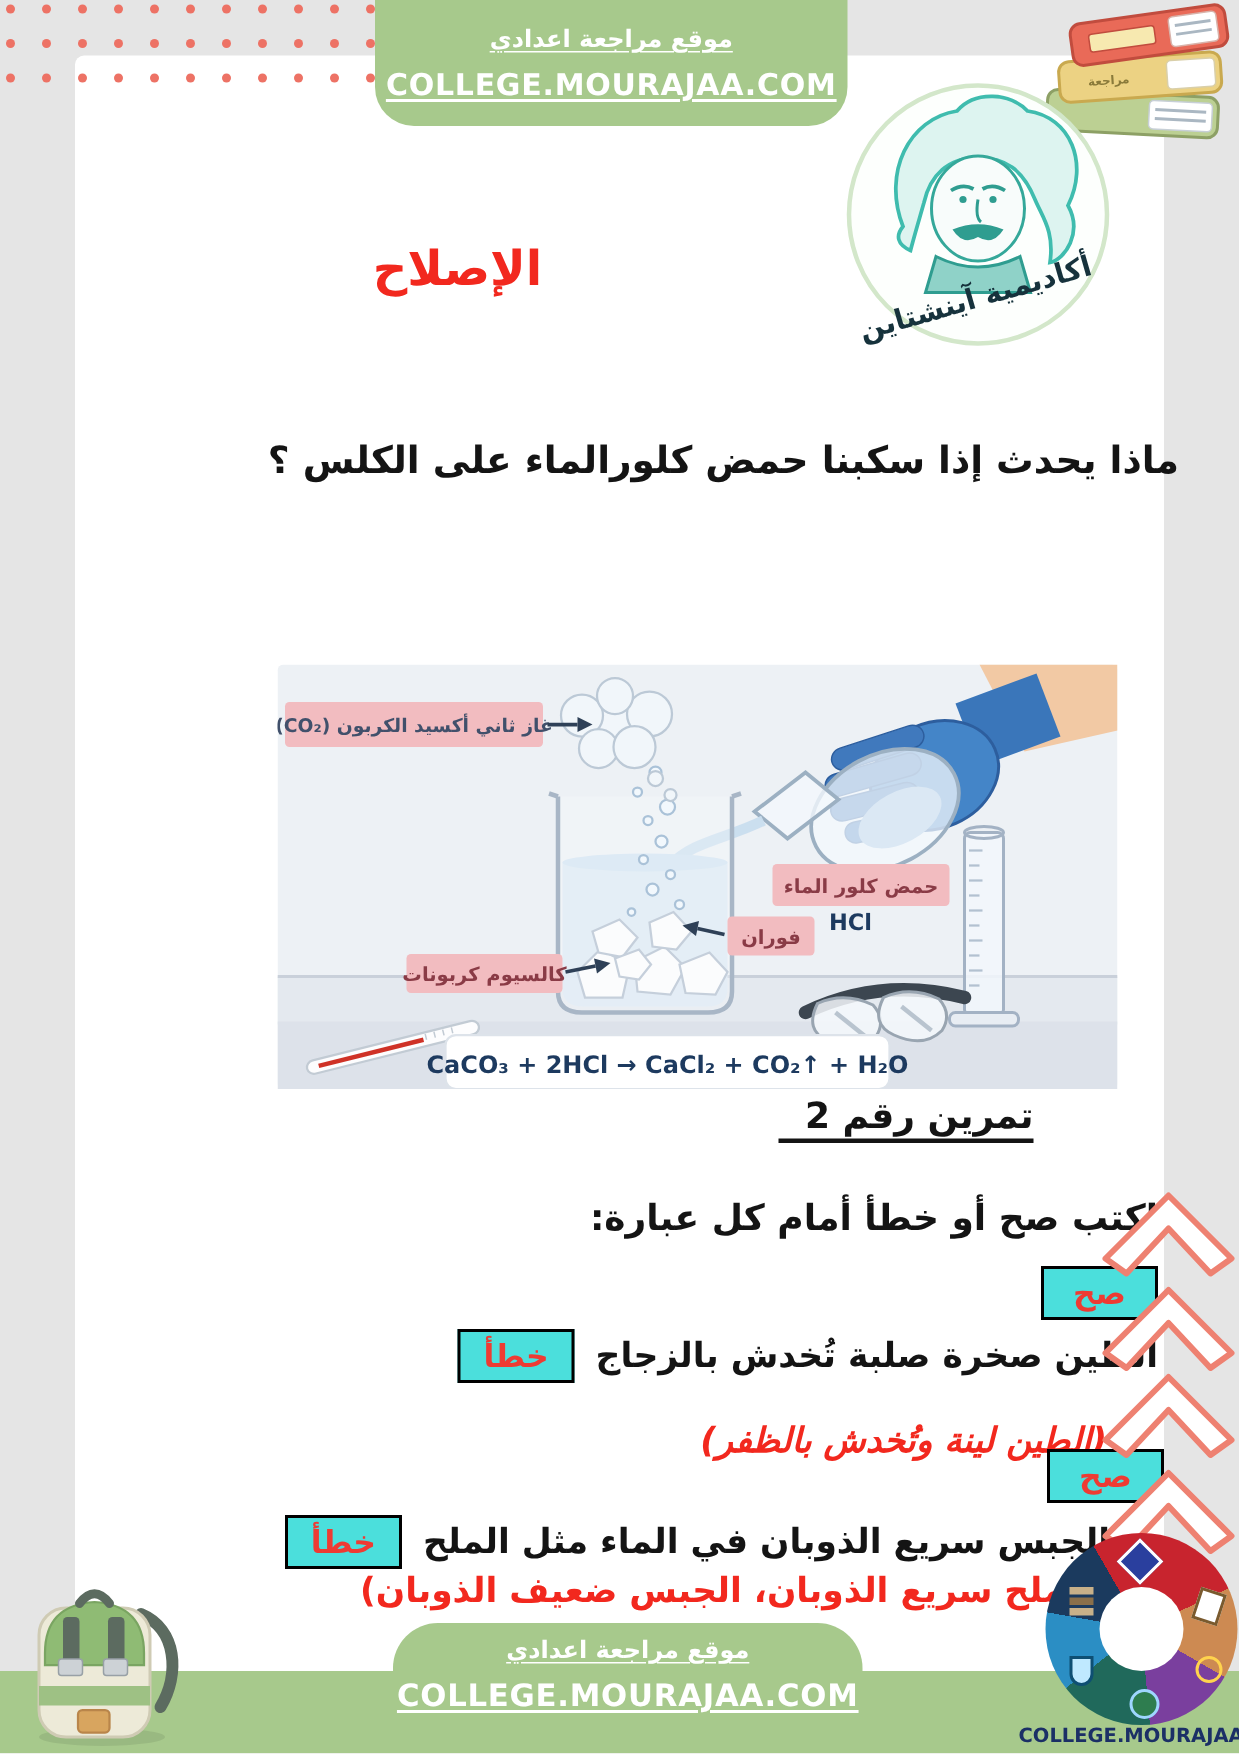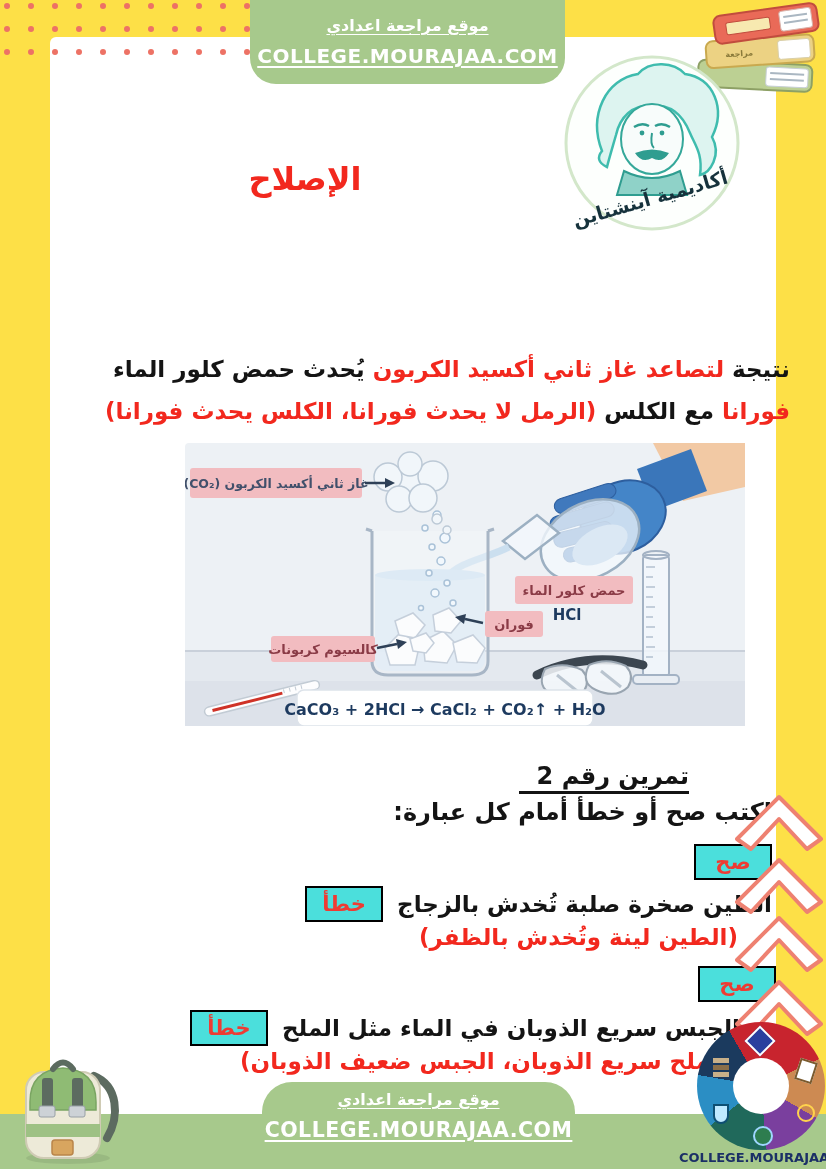--- a/index.html
+++ b/index.html
@@ -1,17 +1,17 @@
 <!DOCTYPE html>
 <html lang="ar"><head>
 <meta charset="utf-8">
 <style>
   html,body{margin:0;padding:0;}
   body{font-family:"DejaVu Sans","Liberation Sans",sans-serif;background:#ffffff;}
-  #page{position:relative;width:826px;height:1169px;background:#fde047;overflow:hidden;}
+  #page{position:relative;width:826px;height:1169px;background:#e5e5e5;overflow:hidden;}
   .abs{position:absolute;}
   
   #panel{left:50px;top:37px;width:726px;height:1077px;background:#ffffff;border-radius:6px;}
   
   .green-tab{background:#a7c98c;}
   .site-line{color:#ffffff;font-weight:bold;text-align:center;text-decoration:underline;text-underline-offset:3px;white-space:nowrap;}
   
   .dot{position:absolute;width:6px;height:6px;border-radius:50%;background:#ed7265;}
   
   .h-ex{font-size:24px;font-weight:bold;color:#141414;direction:rtl;border-bottom:3px solid #141414;padding-bottom:1px;padding-left:18px;white-space:nowrap;}
@@ -130,25 +130,22 @@
       <path d="M90,80 Q88,92 92,95" stroke="#2f9d90" stroke-width="2" fill="none"></path>
       <path d="M73,100 Q90,93 107,100 Q100,111 90,105 Q80,111 73,100 Z" fill="#2f9d90"></path>
       <path d="M62,118 Q90,132 118,118 L125,142 L55,142 Z" fill="#8fd2c8" stroke="#2f9d90" stroke-width="2"></path>
       <text x="90" y="152" transform="rotate(-16 90 152)" font-size="19" font-weight="bold" fill="#16323c" text-anchor="middle" direction="rtl">أكاديمية آينشتاين</text>
     </svg>
   </div>
 
   <div class="abs title" style="left:195px;top:160px;width:220px;direction:rtl;">الإصلاح</div>
 
 
-
-  <div class="abs ans" style="right:36px;top:348px;">
-    <span>نتيجة </span><span class="red">لتصاعد غاز ثاني أكسيد الكربون</span><span> يُحدث حمض كلور الماء</span><br>
-    <span class="red">فورانا</span><span> مع الكلس </span><span class="red">(الرمل لا يحدث فورانا، الكلس يحدث فورانا)</span>
-  </div>
+  <div class="abs q" style="right:40px;top:292px;">ماذا يحدث  إذا سكبنا حمض كلورالماء على الكلس ؟</div>
+
 
   <div class="abs" style="left:185px;top:443px;width:560px;height:283px;">
     <svg width="560" height="283" viewBox="0 0 560 283">
 
       <rect x="0" y="0" width="560" height="283" rx="4" fill="#edf1f5"></rect>
       <rect x="0" y="208" width="560" height="32" fill="#e4e9ef"></rect>
       <rect x="0" y="238" width="560" height="45" fill="#dde2ea"></rect>
       <line x1="0" y1="208" x2="560" y2="208" stroke="#c9d0da" stroke-width="2"></line>
 
       <polygon points="468,0 560,0 560,44 498,58" fill="#f2c9a4"></polygon>
@@ -273,34 +270,34 @@
         <polygon points="211,196 222,199 213,206" fill="#2e4057"></polygon>
       </g>
 
       <g>
         <rect x="112" y="247" width="296" height="36" rx="7" fill="#ffffff" stroke="#dde3ea" stroke-width="1.5"></rect>
         <text x="260" y="272" text-anchor="middle" font-size="16" font-weight="bold" fill="#1d3a5f" direction="ltr">CaCO₃ + 2HCl → CaCl₂ + CO₂↑ + H₂O</text>
       </g>
     </svg>
   </div>
 
-  <div class="abs h-ex" style="right:137px;top:730px;margin-top:32px;">تمرين رقم 2</div>
+  <div class="abs h-ex" style="right:137px;top:730px;">تمرين رقم 2</div>
 
   <div class="abs q" style="right:54px;top:798px;font-size:24px;">اكتب صح أو خطأ أمام كل عبارة:</div>
 
   <div class="abs stmt" style="right:54px;top:844px;">
     <span class="verdict">صح</span>
   </div>
 
   <div class="abs stmt" style="right:54px;top:886px;">
     <span>الطين صخرة صلبة تُخدش بالزجاج</span>
     <span class="verdict">خطأ</span>
   </div>
 
-  <div class="abs correction" style="right:88px;top:924px;">(الطين لينة وتُخدش بالظفر)</div>
+  <div class="abs correction" style="right:88px;top:948px;font-style:italic;">(الطين لينة وتُخدش بالظفر)</div>
 
   <div class="abs stmt" style="right:50px;top:966px;">
     <span class="verdict">صح</span>
   </div>
 
   <div class="abs stmt" style="right:86px;top:1010px;">
     <span>الجبس سريع الذوبان في الماء مثل الملح</span>
     <span class="verdict">خطأ</span>
   </div>
 

